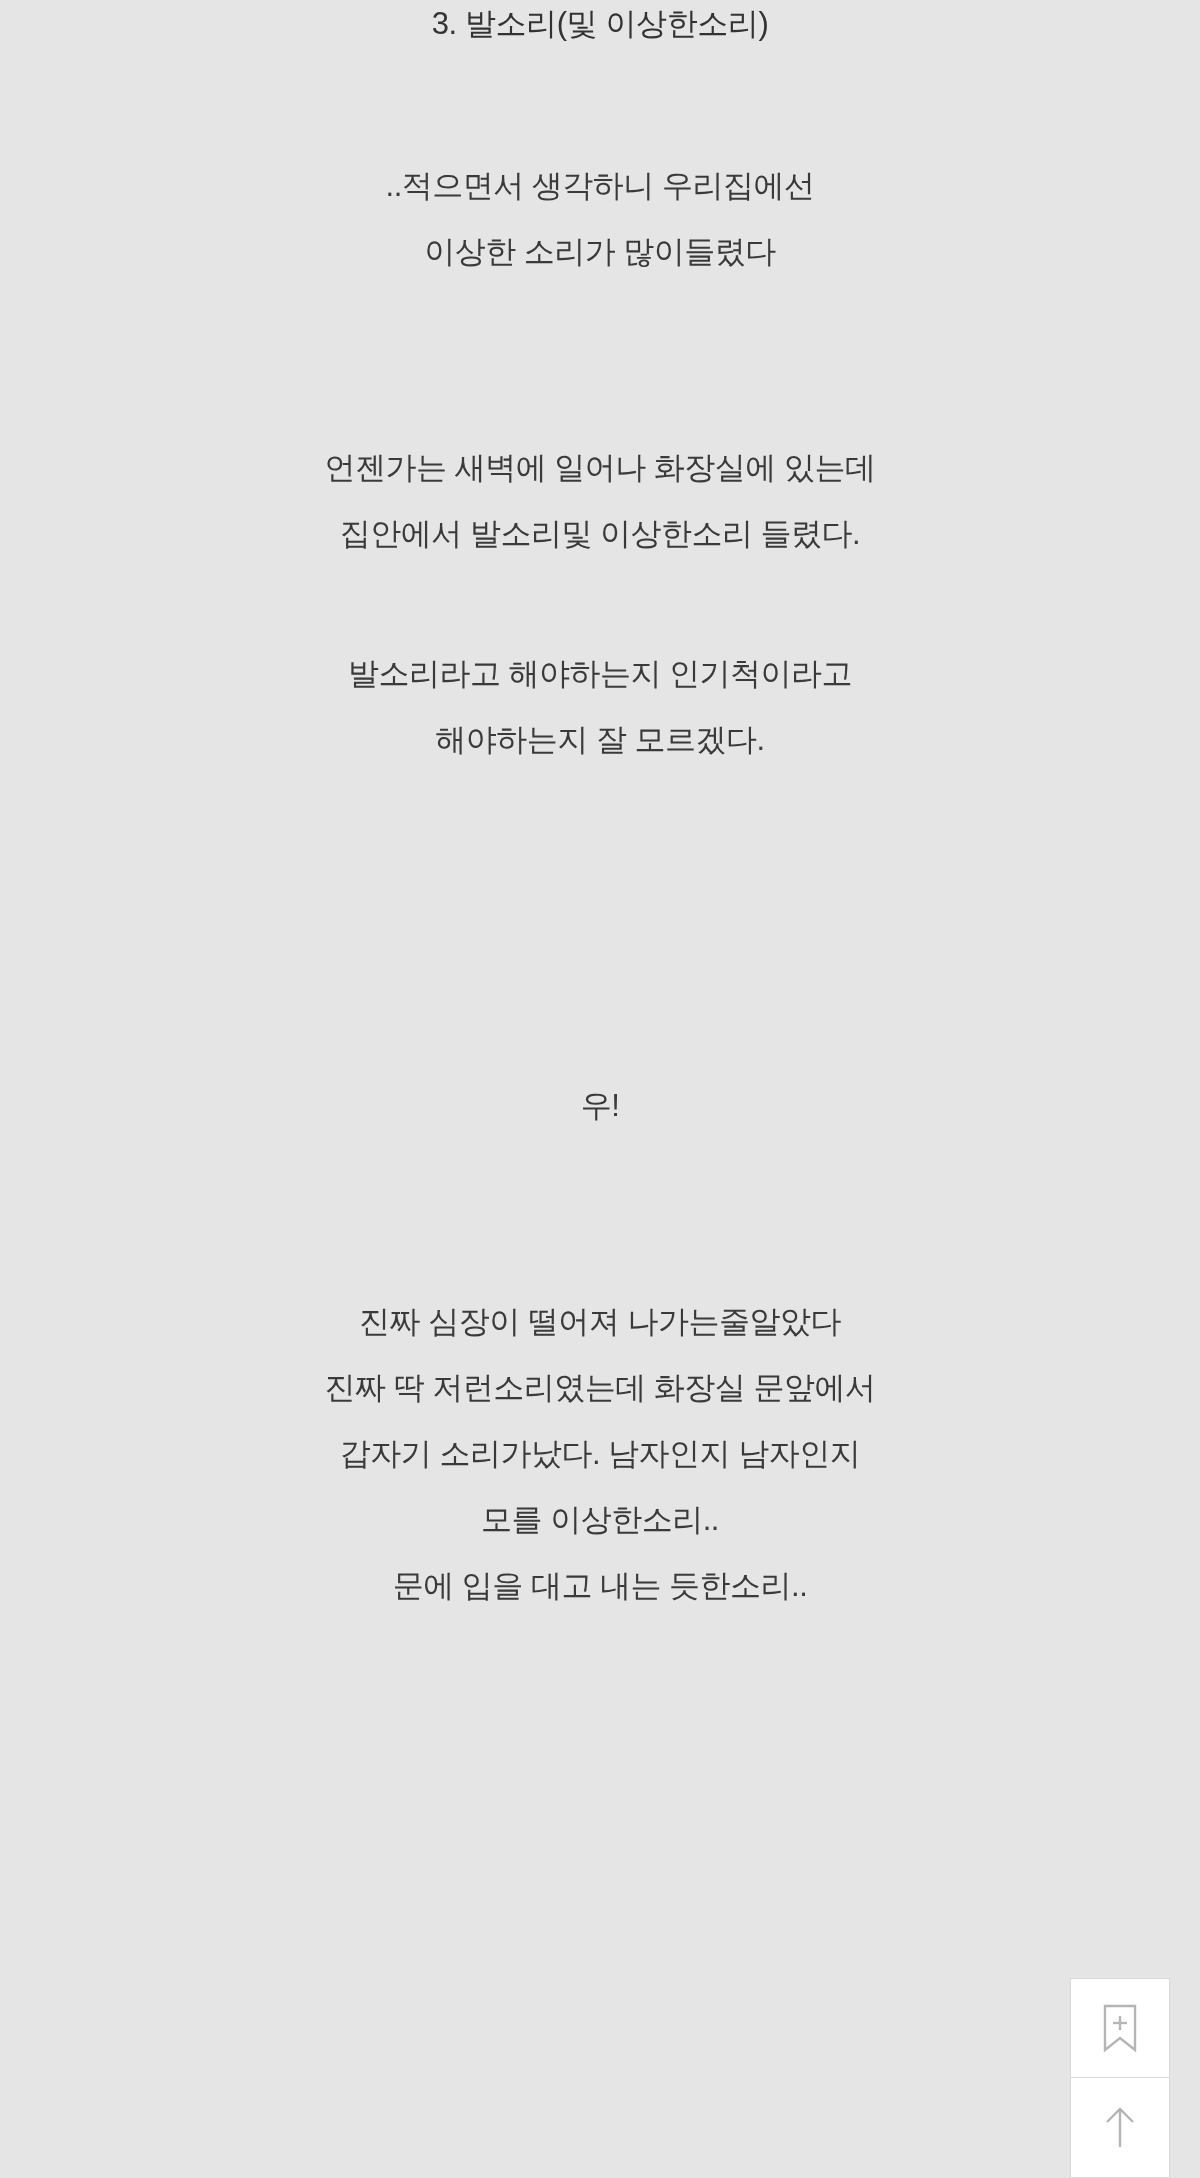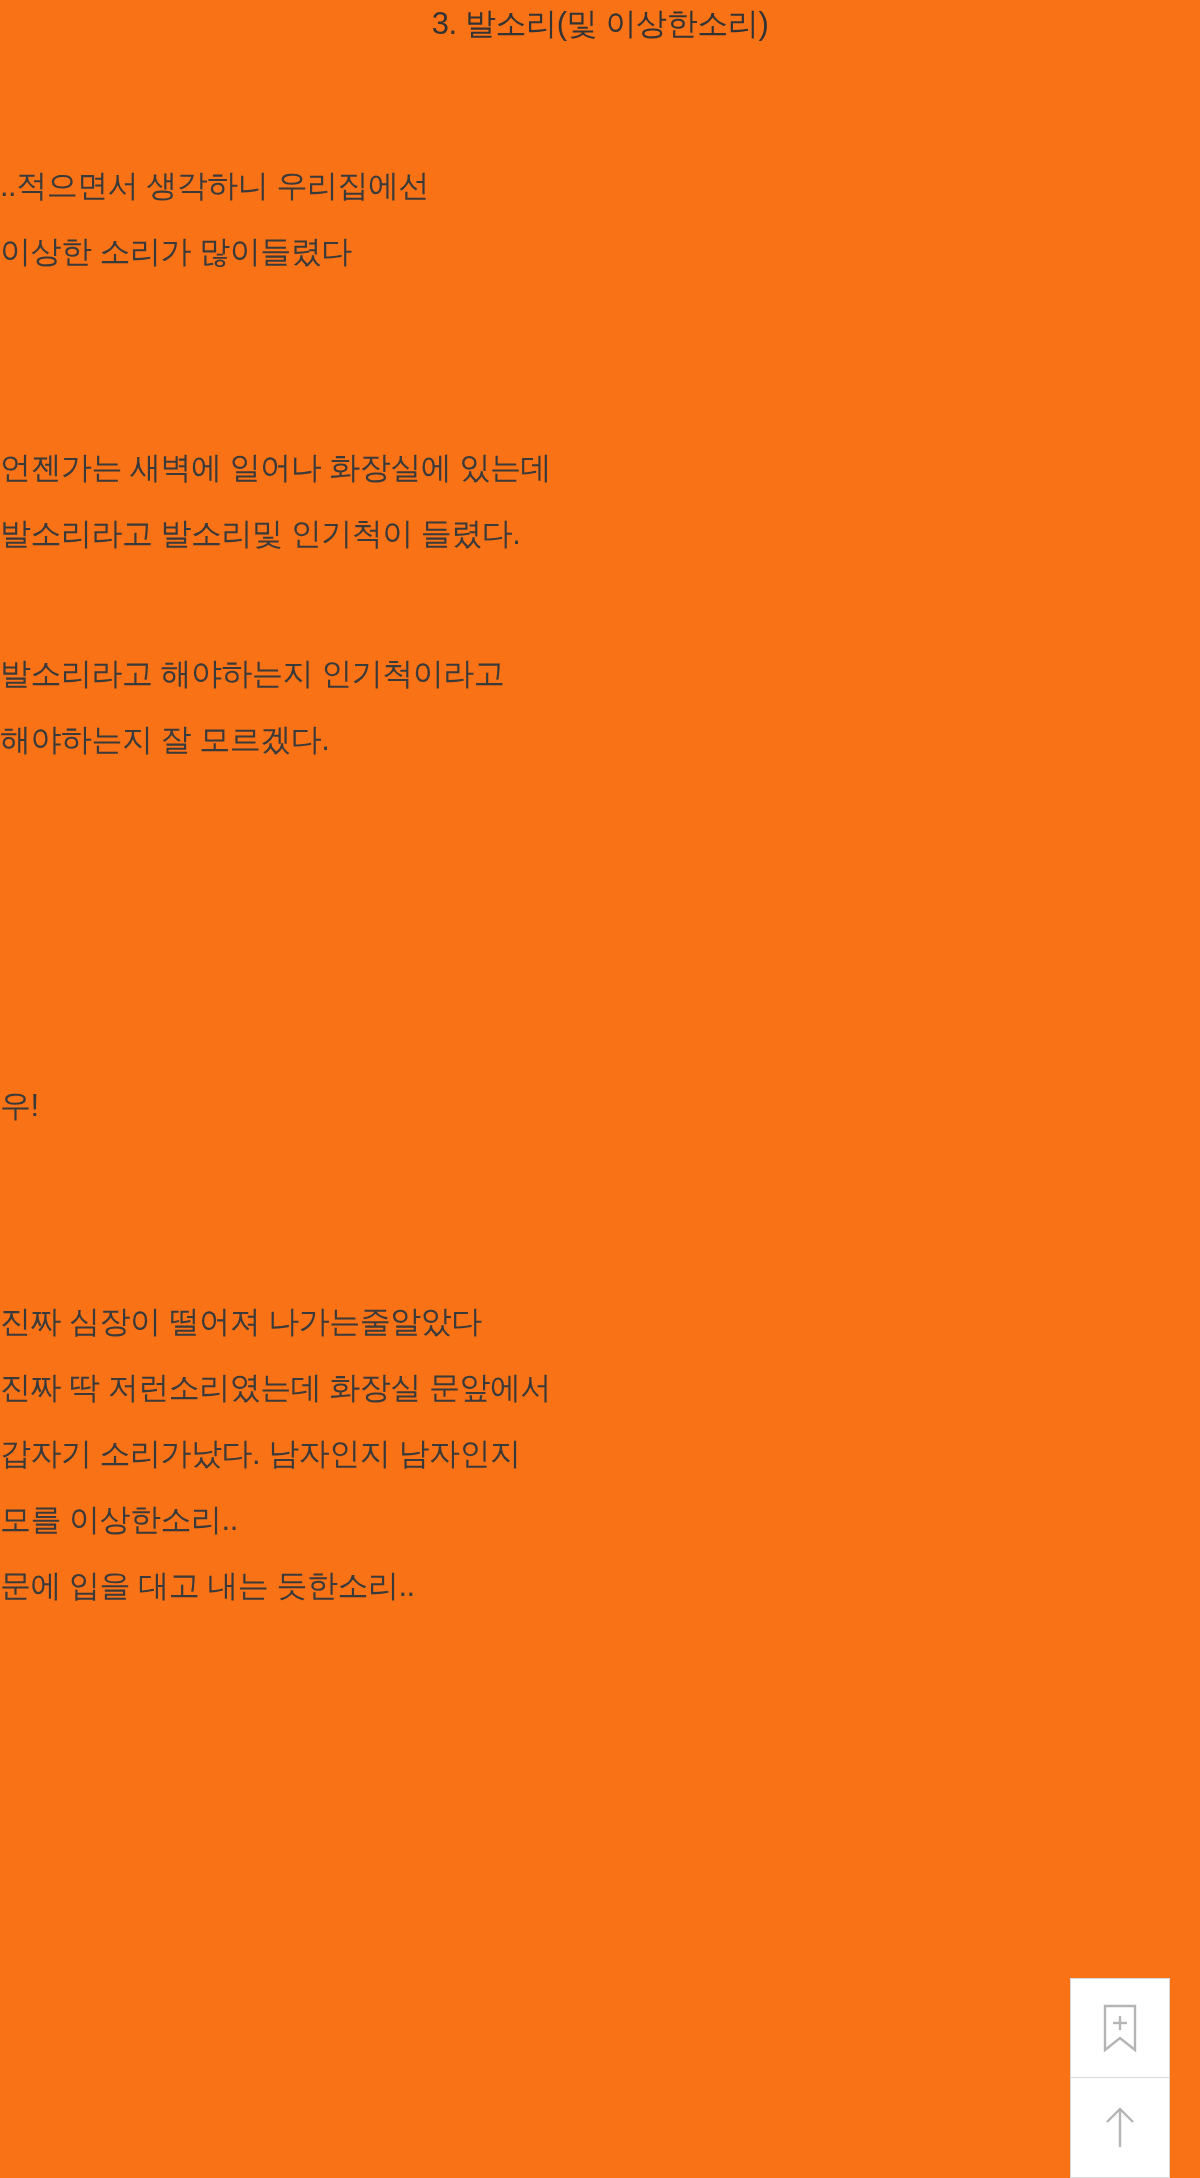--- a/index.html
+++ b/index.html
@@ -13,42 +13,42 @@
     font-family: "Liberation Sans", sans-serif;
     color: #2a2a2a;
     position: relative;
     overflow: hidden;
   }
 
   .page {
     width: 1200px;
     min-height: 2178px;
     box-sizing: border-box;
-    background: #f97316;
+    background: #e5e5e5;
     position: relative;
   }
 
   .content {
     width: 1200px;
     padding: 0;
     margin: 0;
     text-align: center;
   }
 
   .heading {
     font-size: 31px;
     line-height: 42px;
     color: #333333;
     text-align: center;
     padding-top: 3px;
     letter-spacing: -0.4px;
   }
 
   .block {
-    text-align: left;
+    text-align: center;
     font-size: 31px;
     line-height: 66px;
     color: #3a3a3a;
     letter-spacing: -0.5px;
     white-space: pre-line;
   }
 
   .spacer-lg { height: 108px; }
   .spacer-md { height: 74px; }
   .spacer-xl { height: 150px; }
@@ -91,21 +91,21 @@
     <div class="heading">3. 발소리(및 이상한소리)</div>
 
     <div class="spacer-lg"></div>
 
     <div class="block">..적으면서 생각하니 우리집에선
 이상한 소리가 많이들렸다</div>
 
     <div class="spacer-xl"></div>
 
     <div class="block">언젠가는 새벽에 일어나 화장실에 있는데
-발소리라고 발소리및 인기척이 들렸다.</div>
+집안에서 발소리및 이상한소리 들렸다.</div>
 
     <div class="spacer-md"></div>
 
     <div class="block">발소리라고 해야하는지 인기척이라고
 해야하는지 잘 모르겠다.</div>
 
     <div class="spacer-xl"></div>
 
 
     <div class="spacer-xl"></div>

